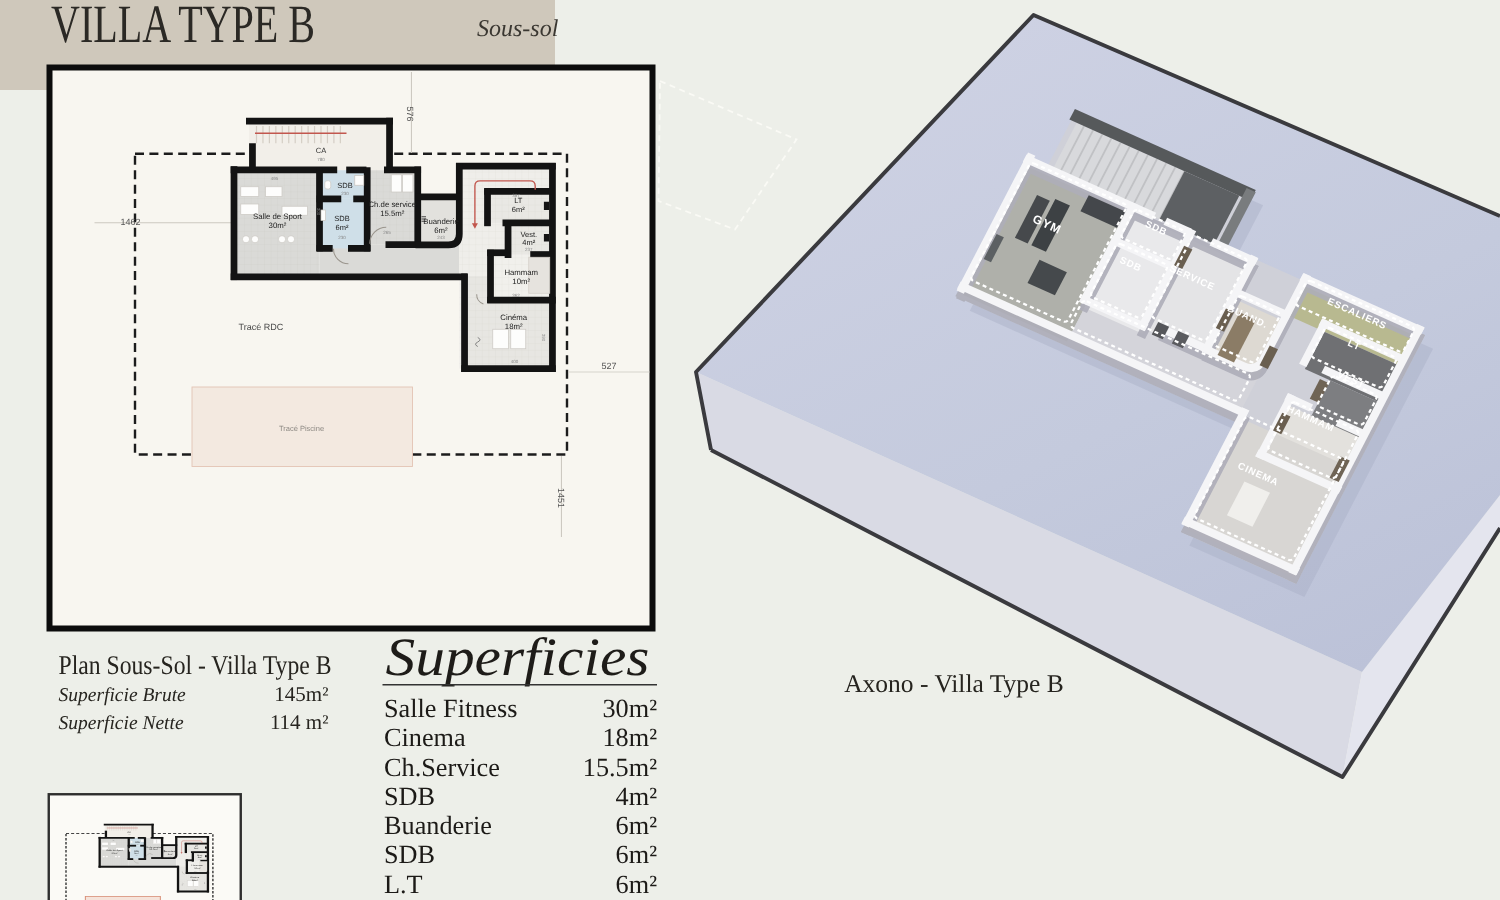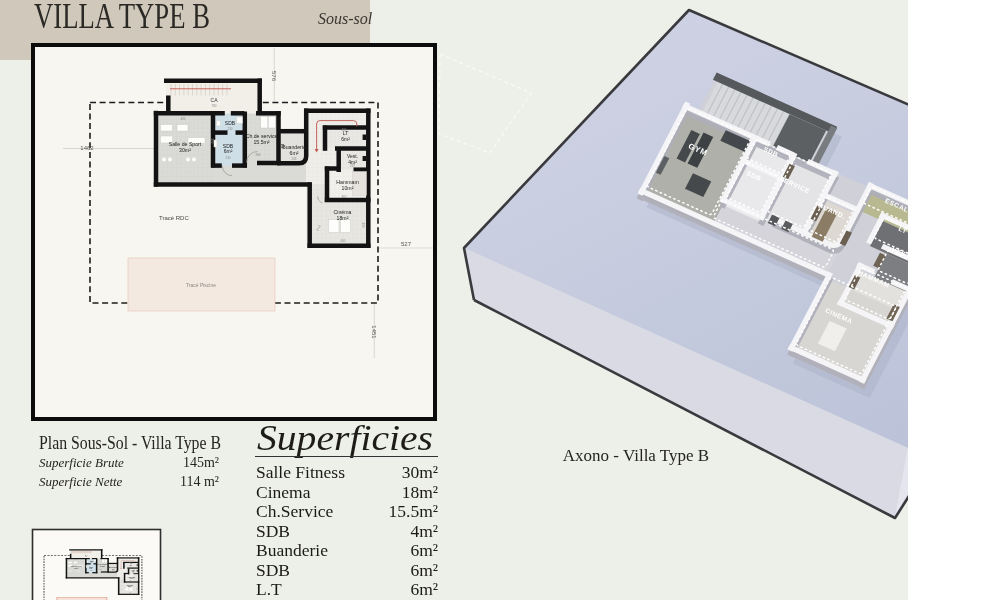--- a/index.html
+++ b/index.html
@@ -1,16 +1,16 @@
 <!DOCTYPE html>
 <html><head>
 <meta charset="utf-8">
 <style>
 html,body{margin:0;padding:0}
-.page{position:relative;width:908px;height:600px;background:#22c55e;overflow:hidden;font-family:"Liberation Sans",sans-serif}
+.page{position:relative;width:1000px;height:600px;background:#22c55e;overflow:hidden;font-family:"Liberation Sans",sans-serif}
 </style>
 </head>
 <body>
 <div class="page">
 <svg width="1000" height="600" viewBox="0 0 1000 600" xmlns="http://www.w3.org/2000/svg">
 <defs>
 <linearGradient id="slabtop" x1="689" y1="10" x2="908" y2="448" gradientUnits="userSpaceOnUse">
 <stop offset="0" stop-color="#cdd1e3"></stop>
           <stop offset="0.55" stop-color="#c4cadd"></stop>
           <stop offset="1" stop-color="#bcc2d8"></stop>

